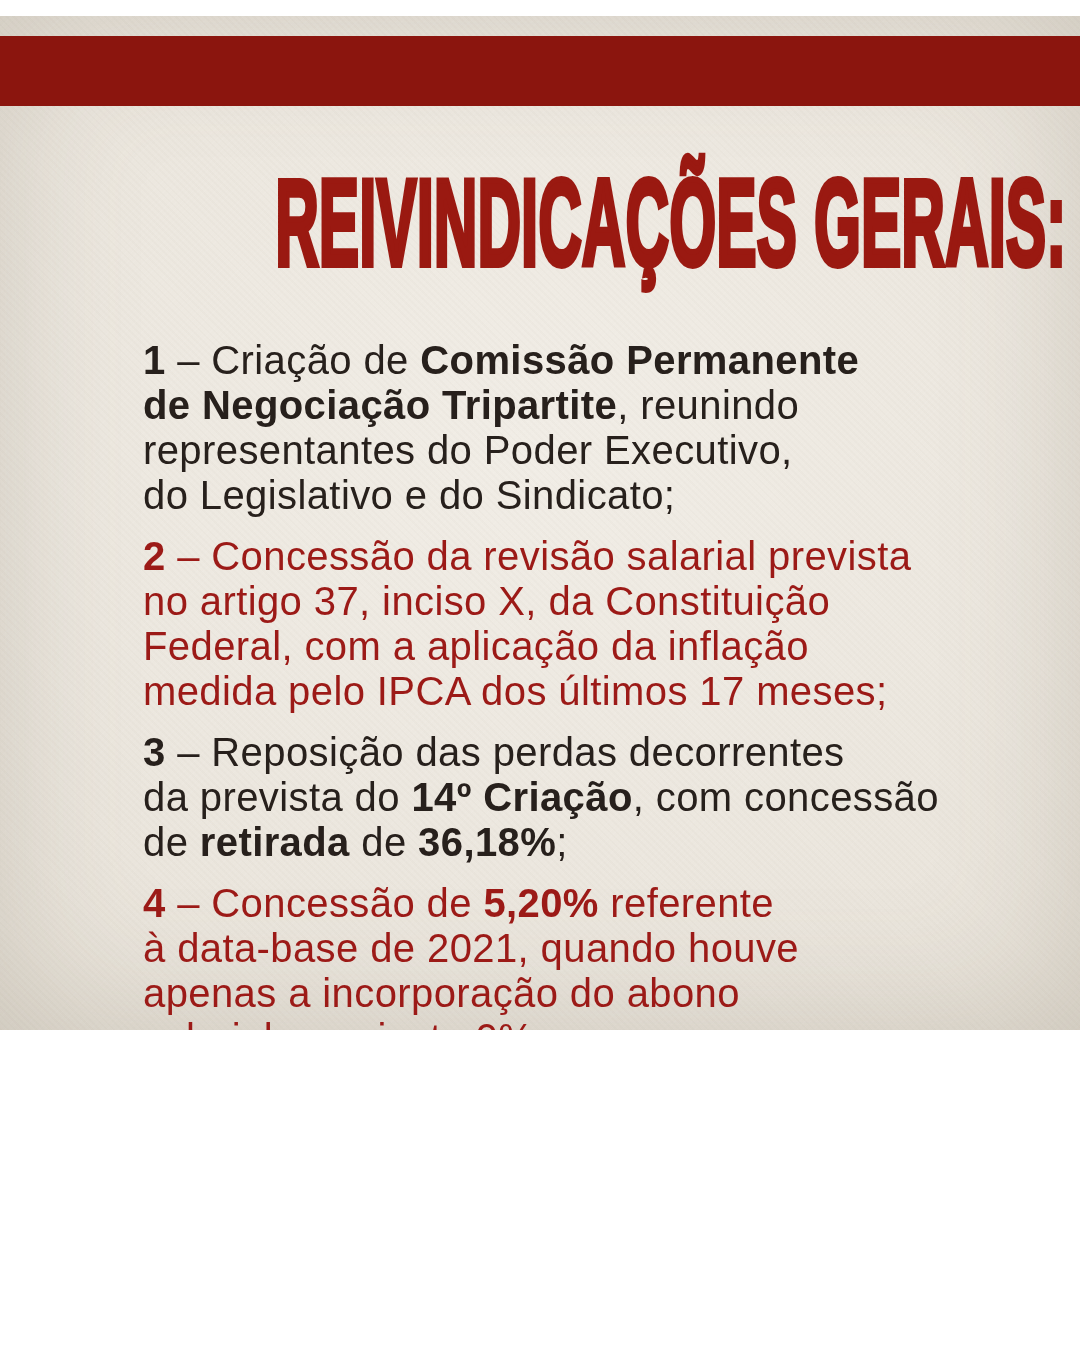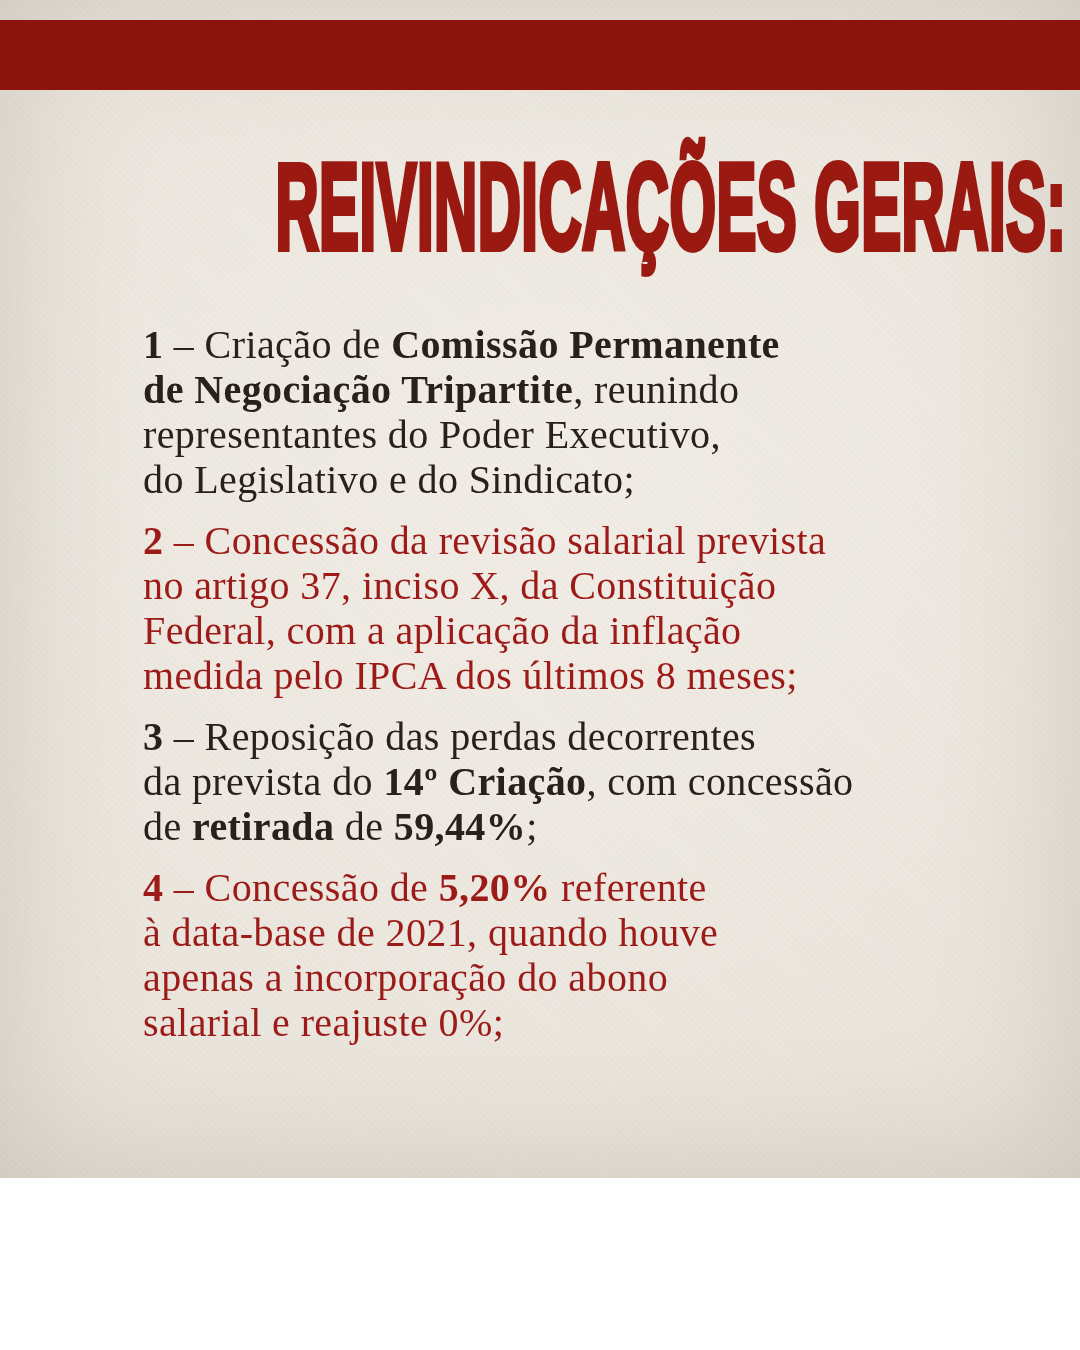--- a/index.html
+++ b/index.html
@@ -1,25 +1,26 @@
 <!DOCTYPE html>
 <html><head>
 <meta charset="utf-8">
 <style>
   html,body{margin:0;padding:0;}
   .page{
     position:relative;
-    width:1080px;height:1178px;
+    width:1080px;height:1014px;
     overflow:hidden;
     font-family:"Liberation Sans","DejaVu Sans",sans-serif;
     background:
       repeating-linear-gradient(45deg, rgba(120,105,85,.025) 0 2px, rgba(255,255,255,0) 2px 5px),
       repeating-linear-gradient(-45deg, rgba(255,255,255,.05) 0 1px, rgba(255,255,255,0) 1px 4px),
       radial-gradient(120% 100% at 50% 42%, #F1EDE6 0%, #EAE5DC 55%, #E1DBCF 100%);
     box-shadow: inset 0 0 140px rgba(110,100,80,.22);
+    margin-top: 16px;
   }
   .top-bar{
     position:absolute;left:0;top:20px;
     width:100%;height:70px;
   }
   .title{
     position:absolute;left:0;top:146px;
     width:100%;
     margin:0;
     text-align:center;
@@ -35,40 +36,39 @@
   .demand-list{
     position:absolute;left:143px;top:322px;
     width:900px;
   }
   .demand{
     margin:0 0 16px 0;
     font-size:40px;
     line-height:45px;
     letter-spacing:.4px;
     white-space:pre-line;
-    font-family:Liberation Serif, serif;
   }
   .demand strong{font-weight:700;}
 </style>
 </head>
 <body>
 
 <div class="page">
   <div class="top-bar" style="background: rgb(139, 21, 14);"></div>
   <h1 class="title" style="color: rgb(154, 25, 17);">REIVINDICAÇÕES GERAIS:</h1>
   <div class="demand-list">
       <p class="demand" style="color: rgb(39, 32, 28);"><strong>1</strong><span> – Criação de </span><strong>Comissão Permanente
 de Negociação Tripartite</strong><span>, reunindo
 representantes do Poder Executivo,
 do Legislativo e do Sindicato;</span></p>
       <p class="demand" style="color: rgb(156, 26, 23);"><strong>2</strong><span> – Concessão da revisão salarial prevista
 no artigo 37, inciso X, da Constituição
 Federal, com a aplicação da inflação
-medida pelo IPCA dos últimos 8 meses;</span></p>
+medida pelo IPCA dos últimos 17 meses;</span></p>
       <p class="demand" style="color: rgb(39, 32, 28);"><strong>3</strong><span> – Reposição das perdas decorrentes
 da prevista do </span><strong>14º Criação</strong><span>, com concessão
-de </span><strong>retirada</strong><span> de </span><strong>59,44%</strong><span>;</span></p>
+de </span><strong>retirada</strong><span> de </span><strong>36,18%</strong><span>;</span></p>
       <p class="demand" style="color: rgb(156, 26, 23);"><strong>4</strong><span> – Concessão de </span><strong>5,20%</strong><span> referente
 à data-base de 2021, quando houve
 apenas a incorporação do abono
 salarial e reajuste 0%;</span></p>
     </div>
 </div>
 
 </body></html>

